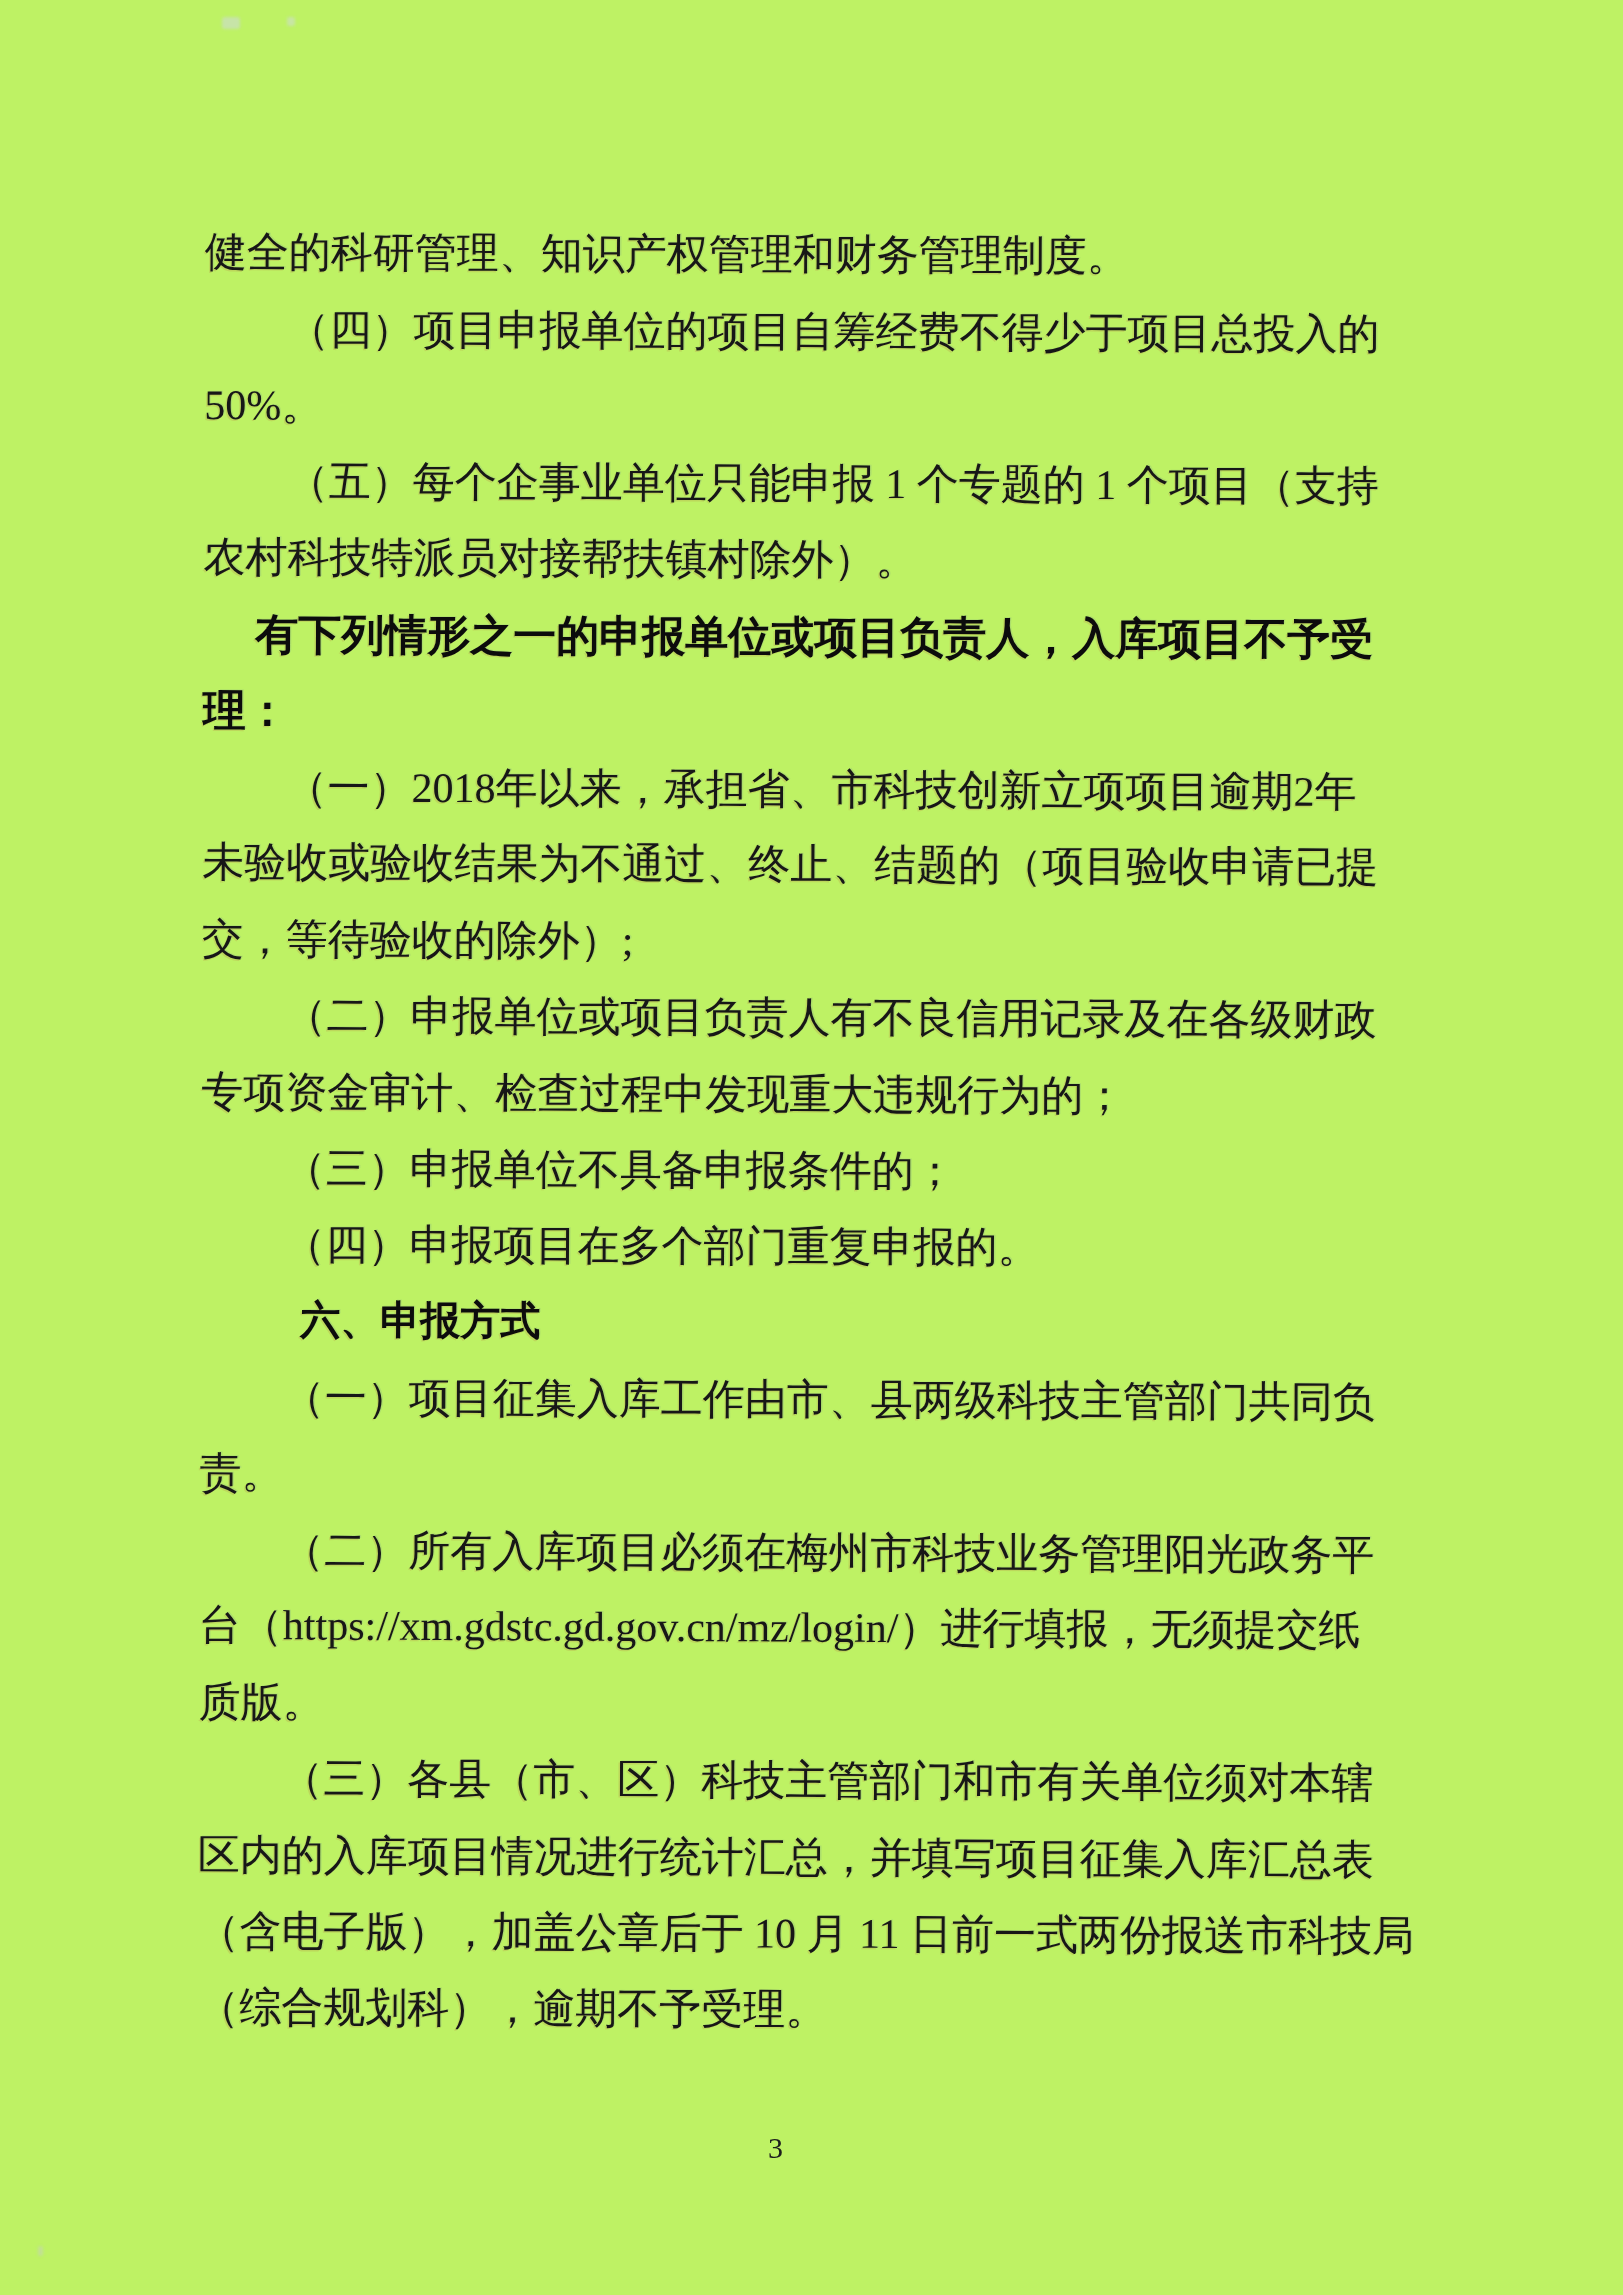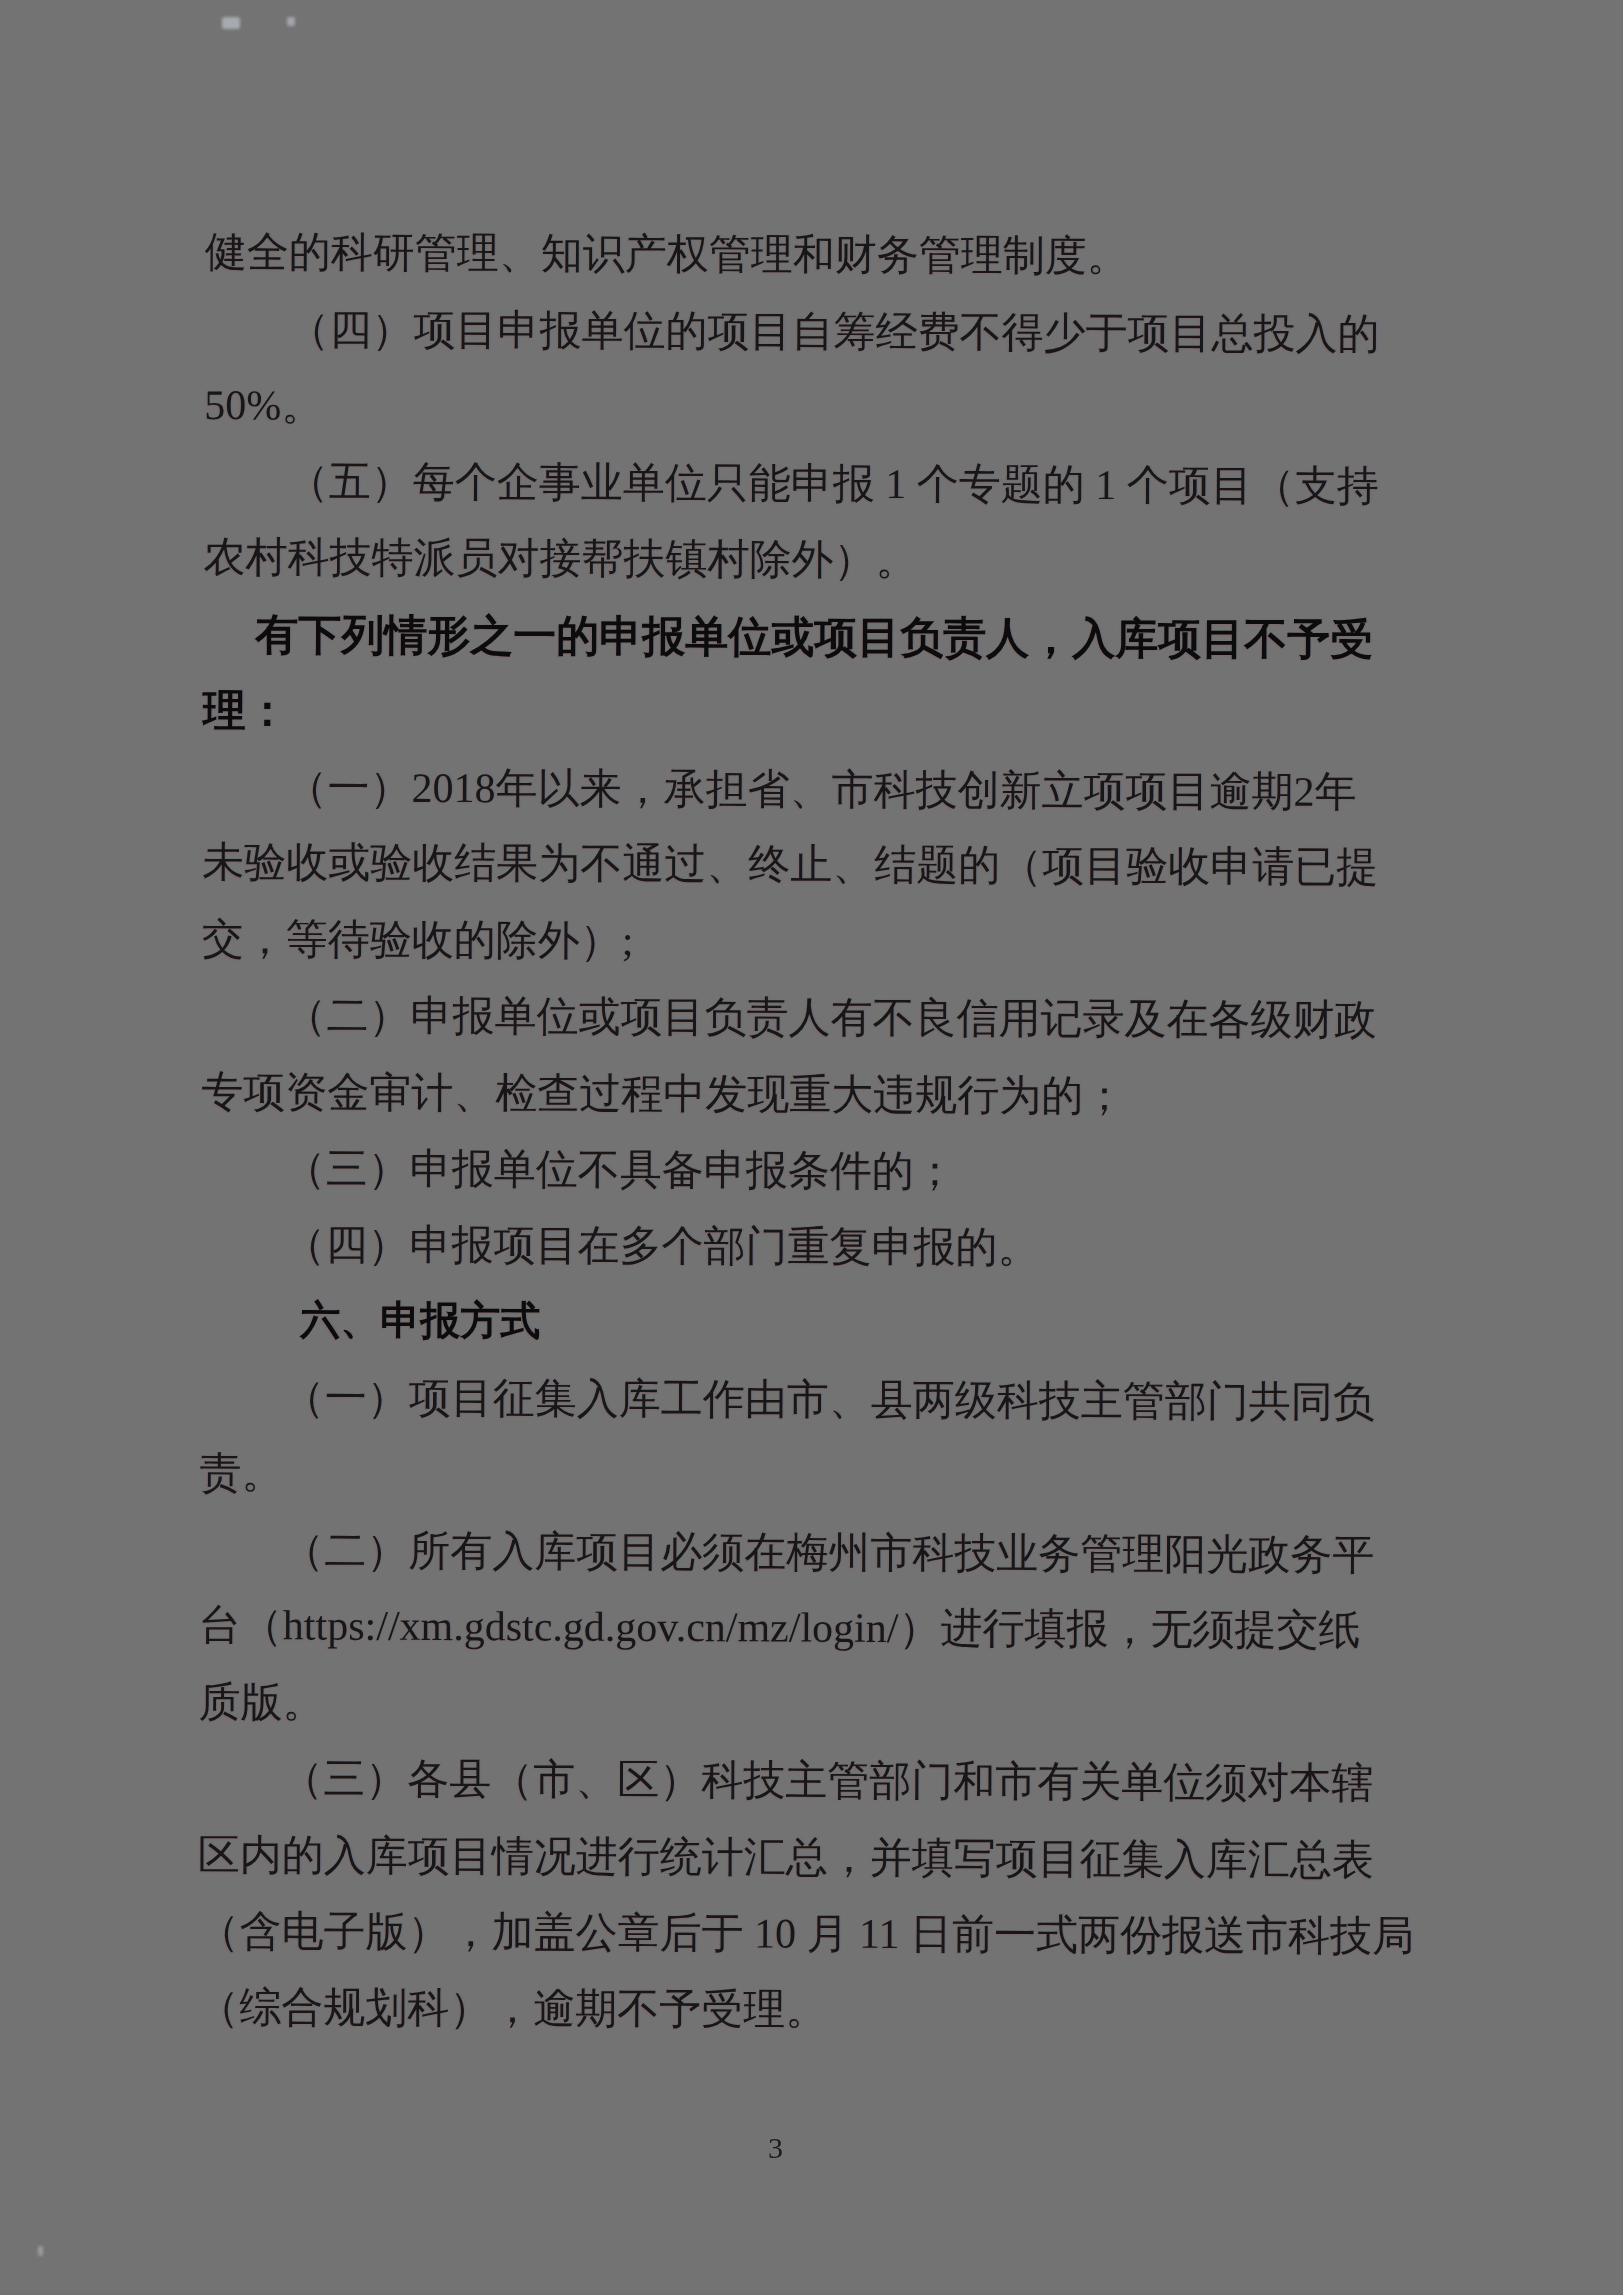--- a/index.html
+++ b/index.html
@@ -4,21 +4,21 @@
 <style>
   html, body {
     margin: 0;
     padding: 0;
     background: #ffffff;
   }
   .page {
     position: relative;
     width: 1623px;
     height: 2295px;
-    background: #737373;
+    background: #bef264;
     overflow: hidden;
     font-family: "Liberation Serif", "DejaVu Serif", serif;
   }
   .text-layer {
     position: absolute;
     left: 0;
     top: 0;
     width: 100%;
     height: 100%;
     transform: rotate(0.25deg);

